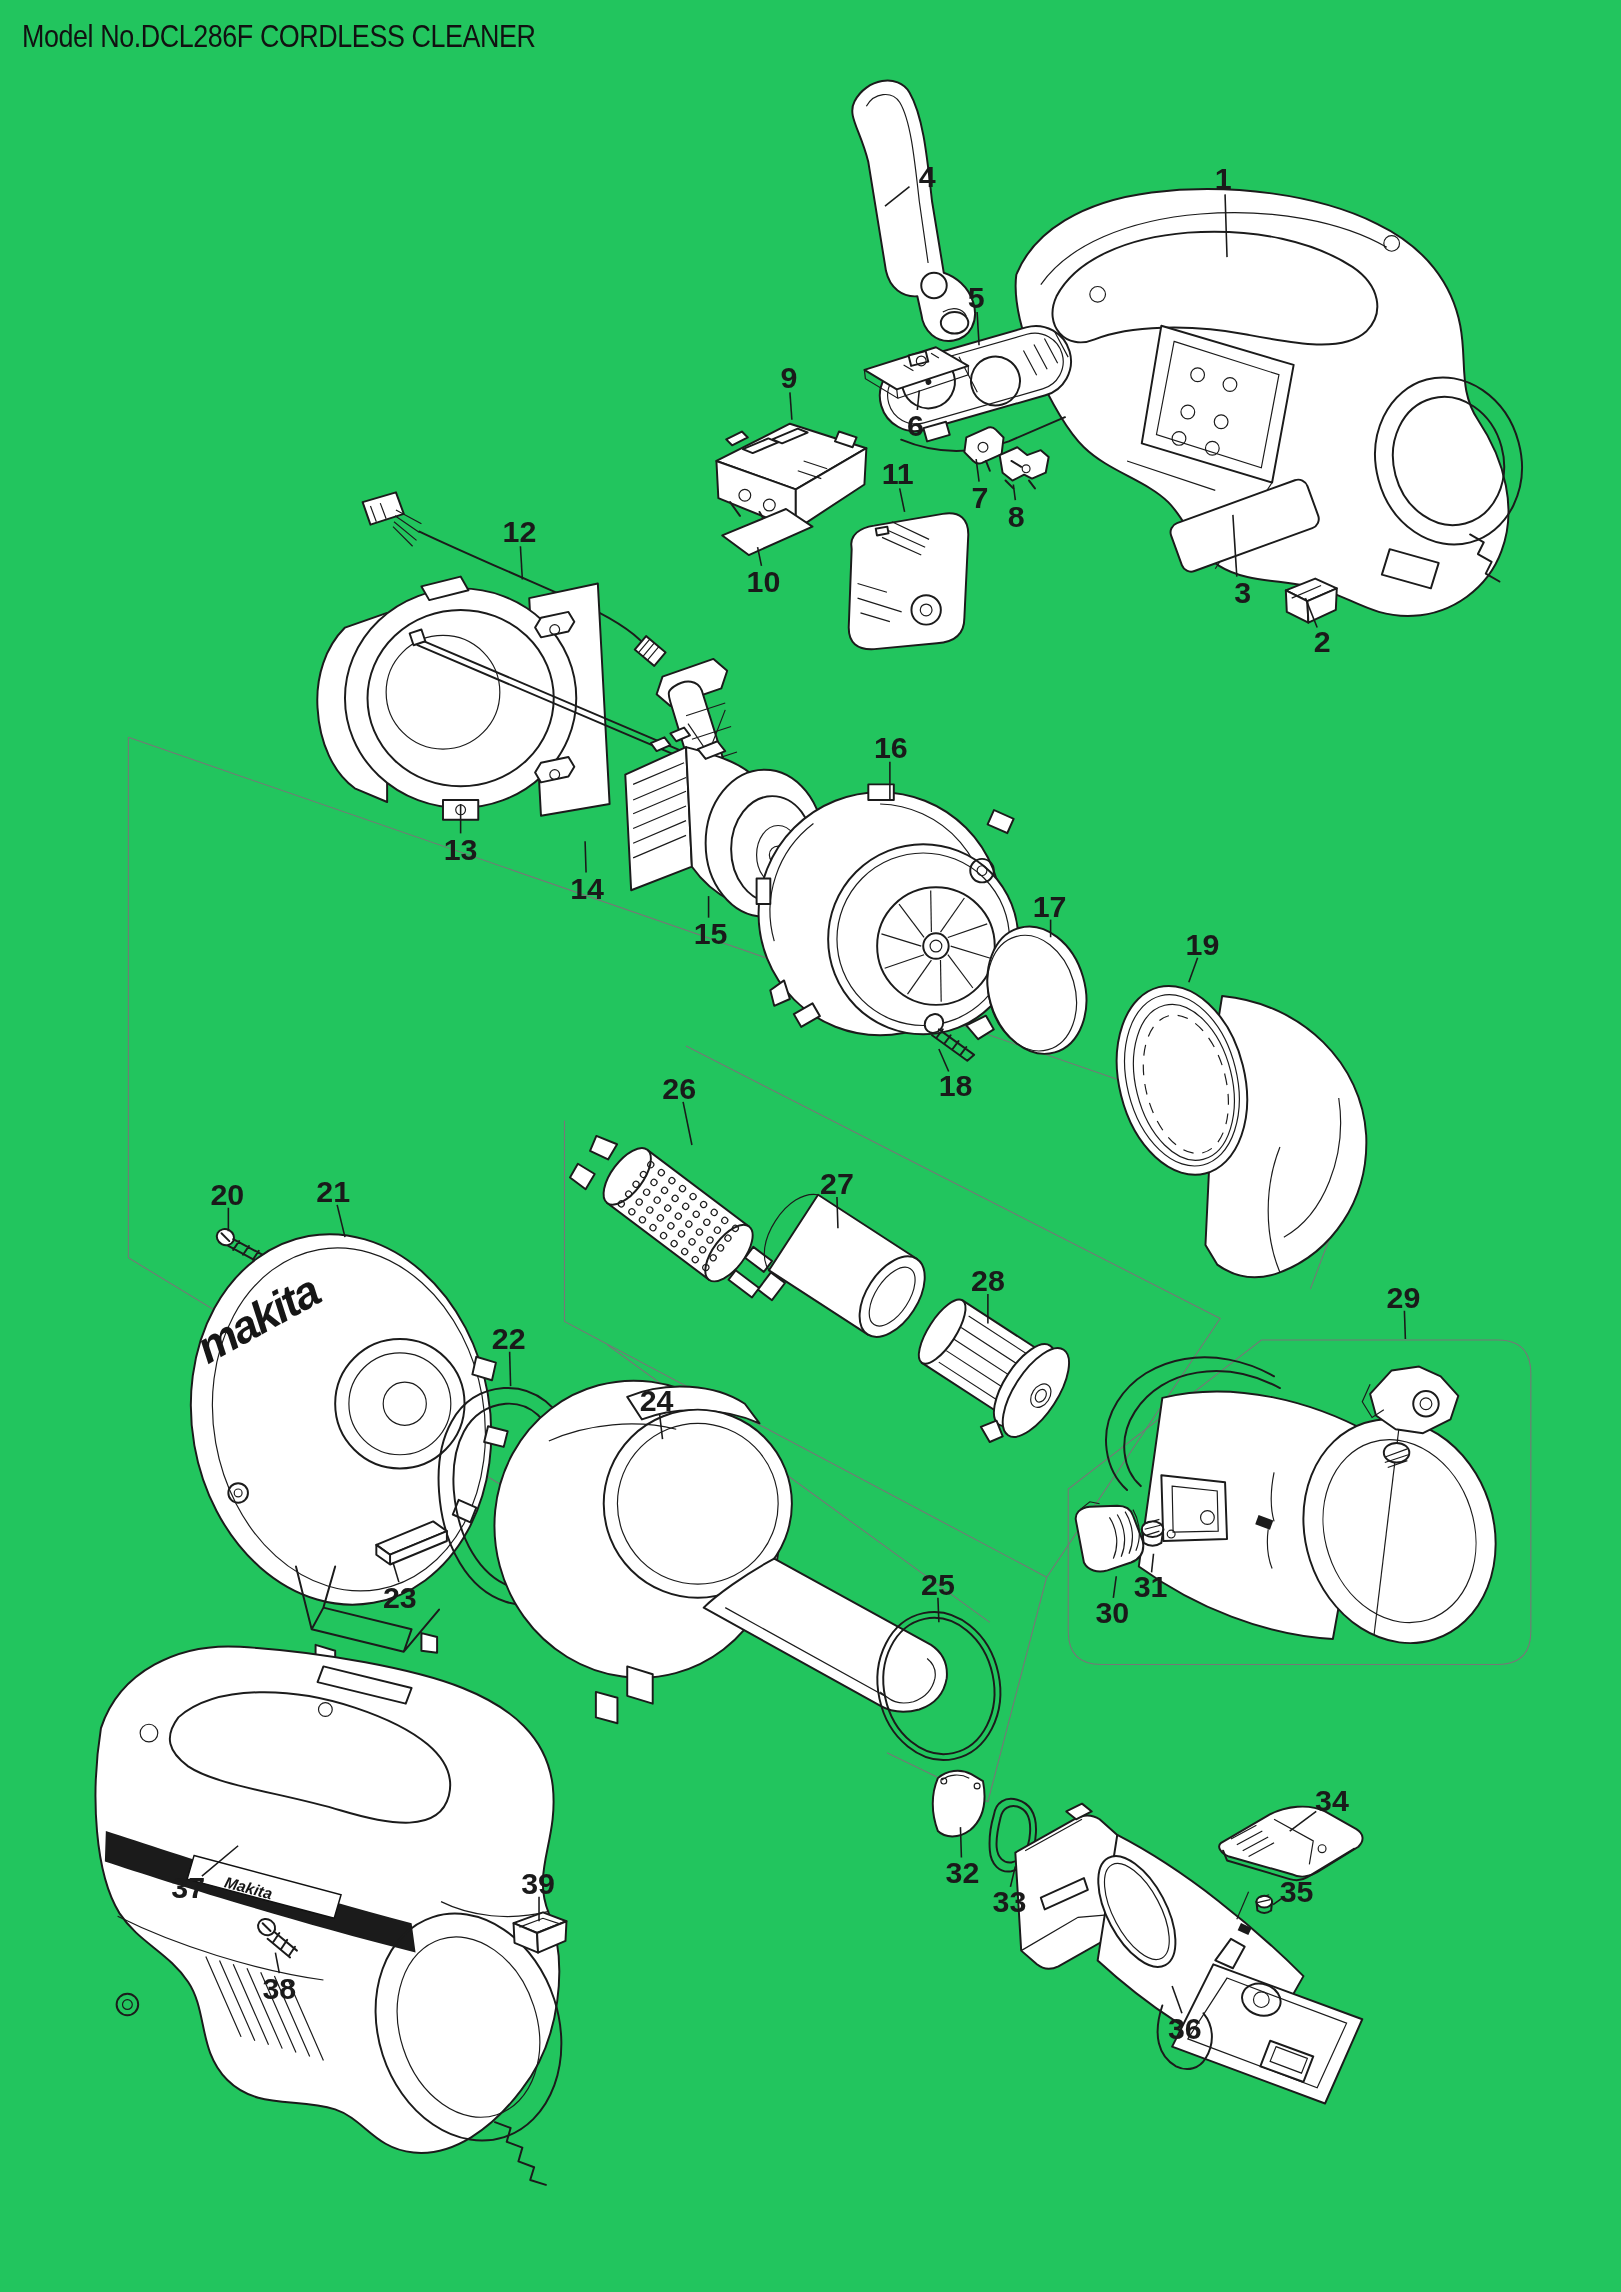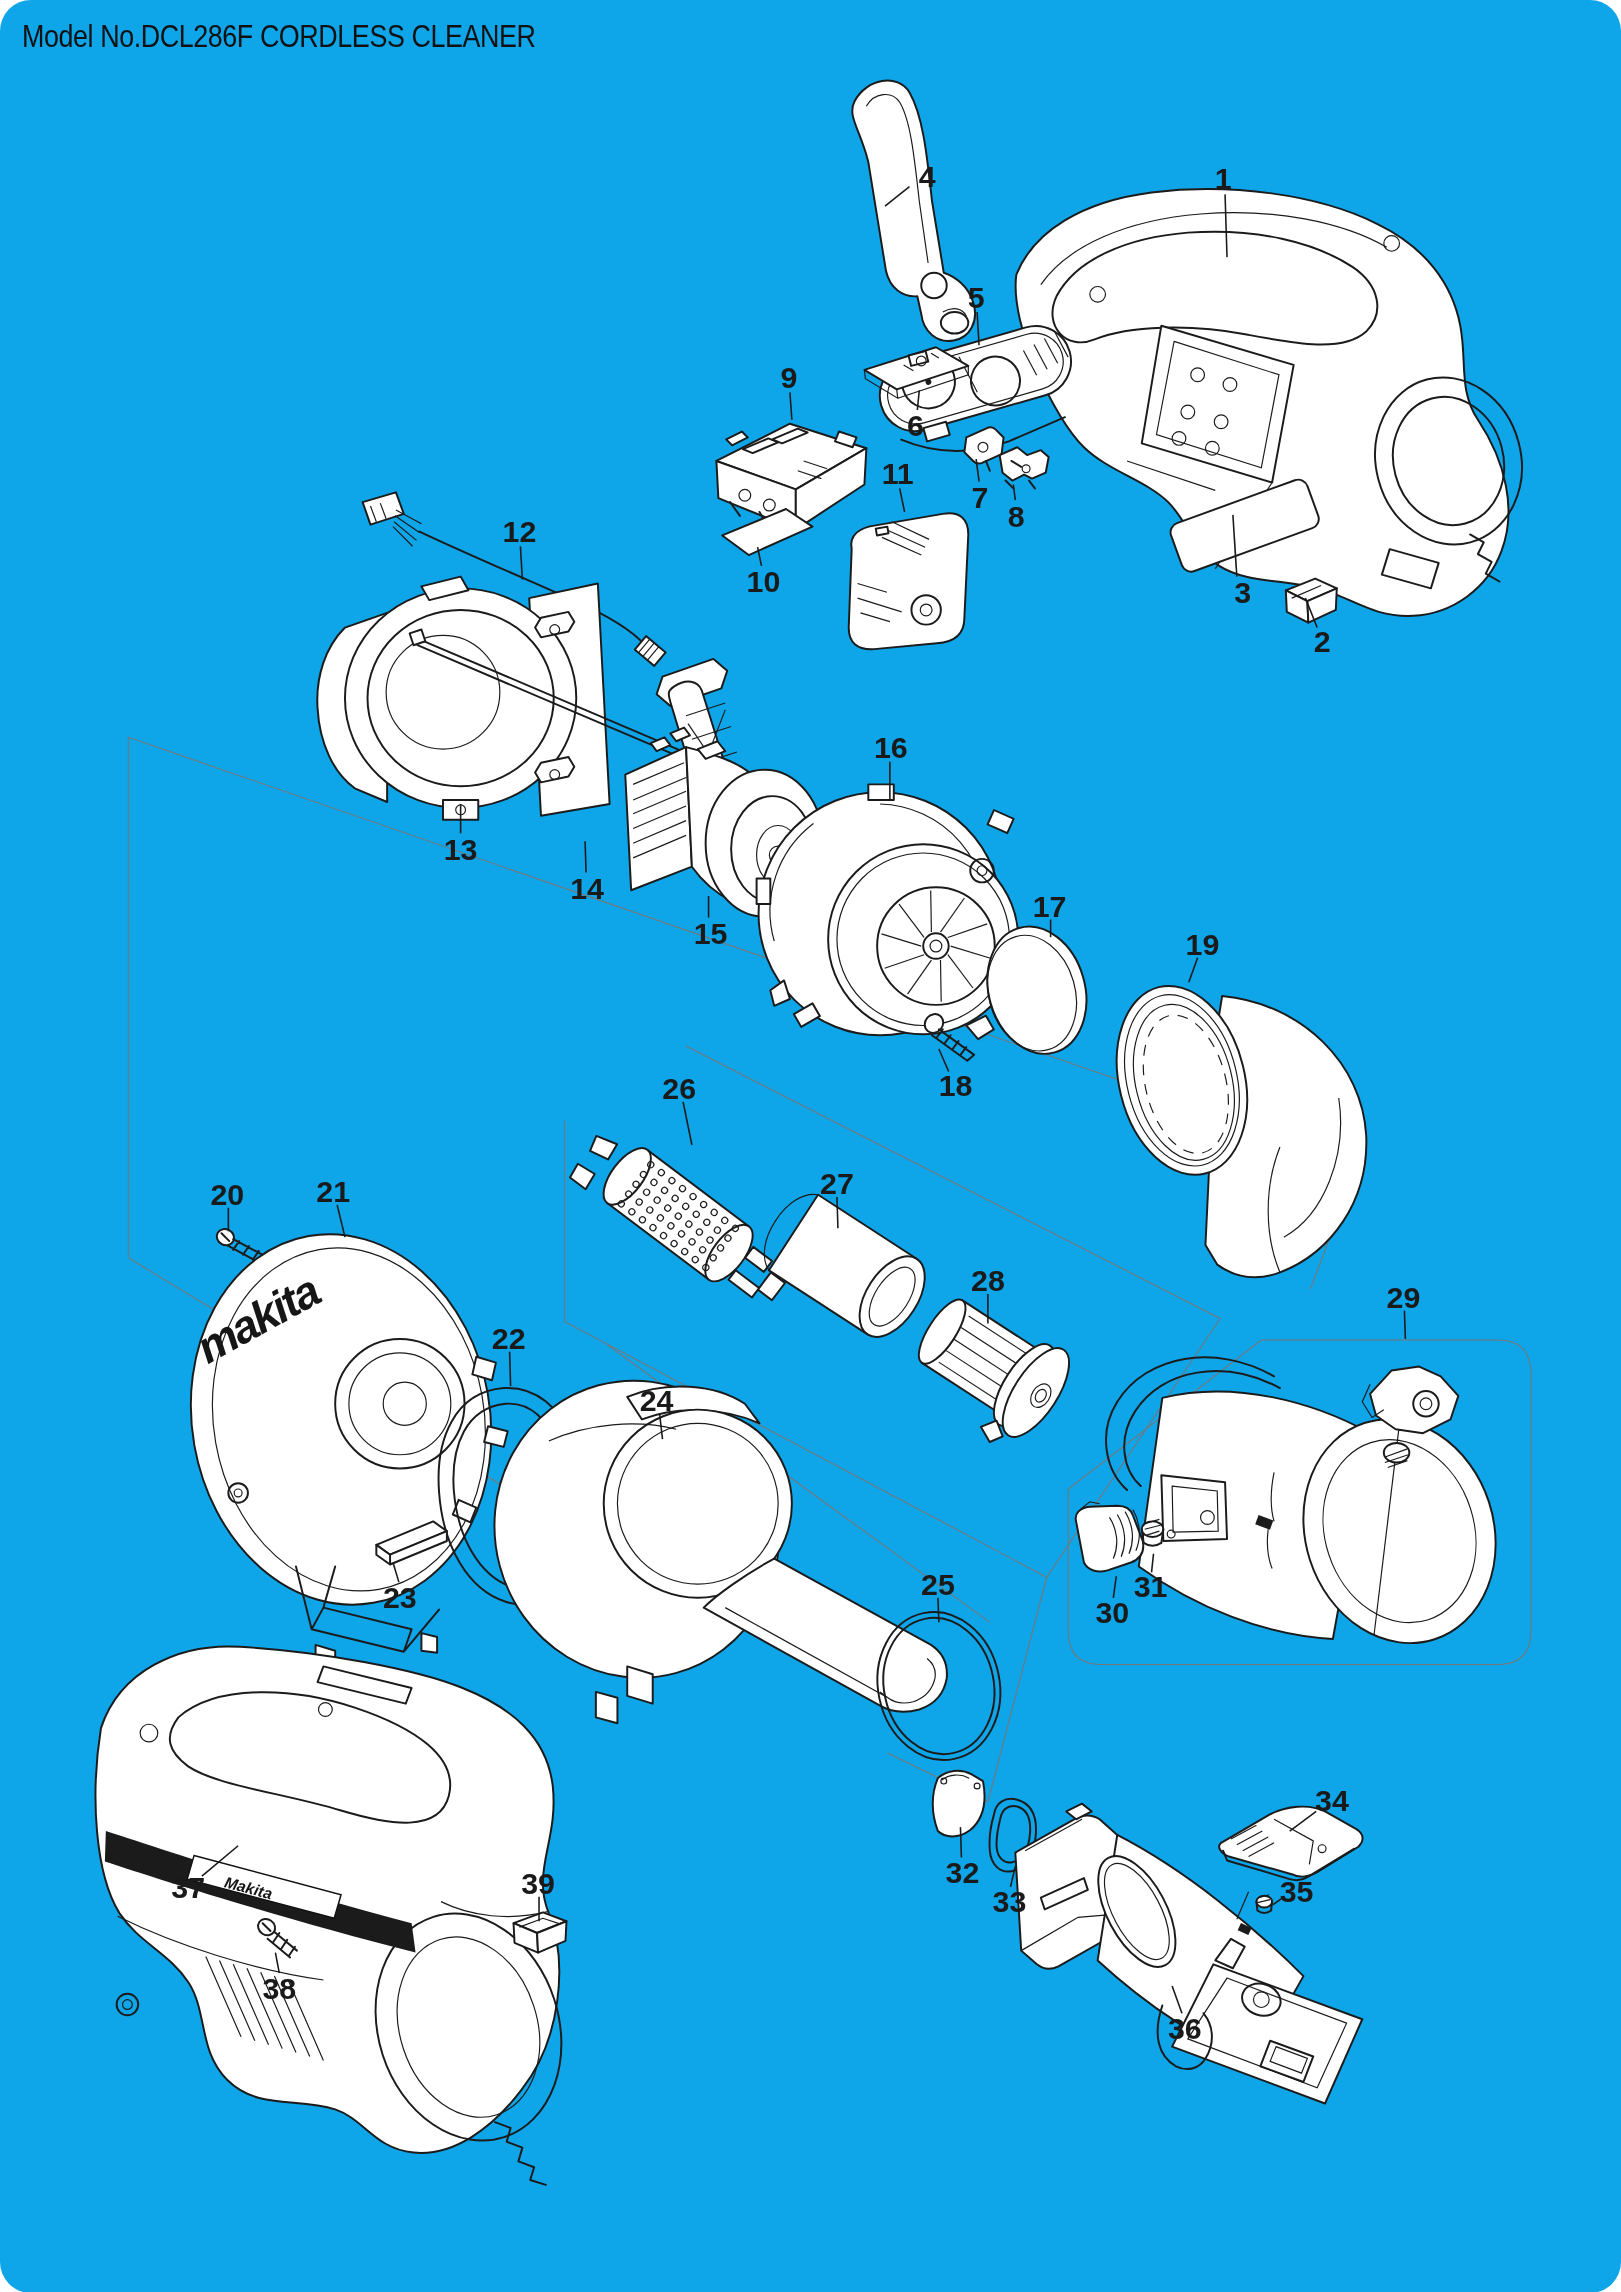--- a/index.html
+++ b/index.html
@@ -1,16 +1,16 @@
 <!DOCTYPE html>
 <html><head>
 <meta charset="utf-8">
 <style>
   html,body{margin:0;padding:0;background:#fff;width:1621px;height:2293px;overflow:hidden;}
-  .page{position:relative;width:1621px;height:2293px;background:#0ea5e9;font-family:"Liberation Sans",sans-serif;border-radius:31px;}
+  .page{position:relative;width:1621px;height:2293px;background:#22c55e;font-family:"Liberation Sans",sans-serif;}
   .title{position:absolute;left:21.6px;top:17.6px;font-size:32px;font-weight:500;color:#111;
          letter-spacing:-0.5px;transform:scaleX(.84);transform-origin:left top;white-space:nowrap;}
   svg{position:absolute;left:0;top:0;}
   .part{fill:#fff;stroke:#1b1b1b;stroke-width:2;stroke-linejoin:round;stroke-linecap:round;}
   .ln{fill:none;stroke:#1b1b1b;stroke-width:2;stroke-linejoin:round;stroke-linecap:round;}
   .thin{fill:none;stroke:#1b1b1b;stroke-width:1.2;}
   .cons{fill:none;stroke:#777;stroke-width:1.1;}
   .dk{fill:#1b1b1b;stroke:none;}
   .lead{stroke:#1a1a1a;stroke-width:1.6;}
   text.num{font-family:"Liberation Sans",sans-serif;font-size:31px;font-weight:bold;fill:#1a1a1a;

